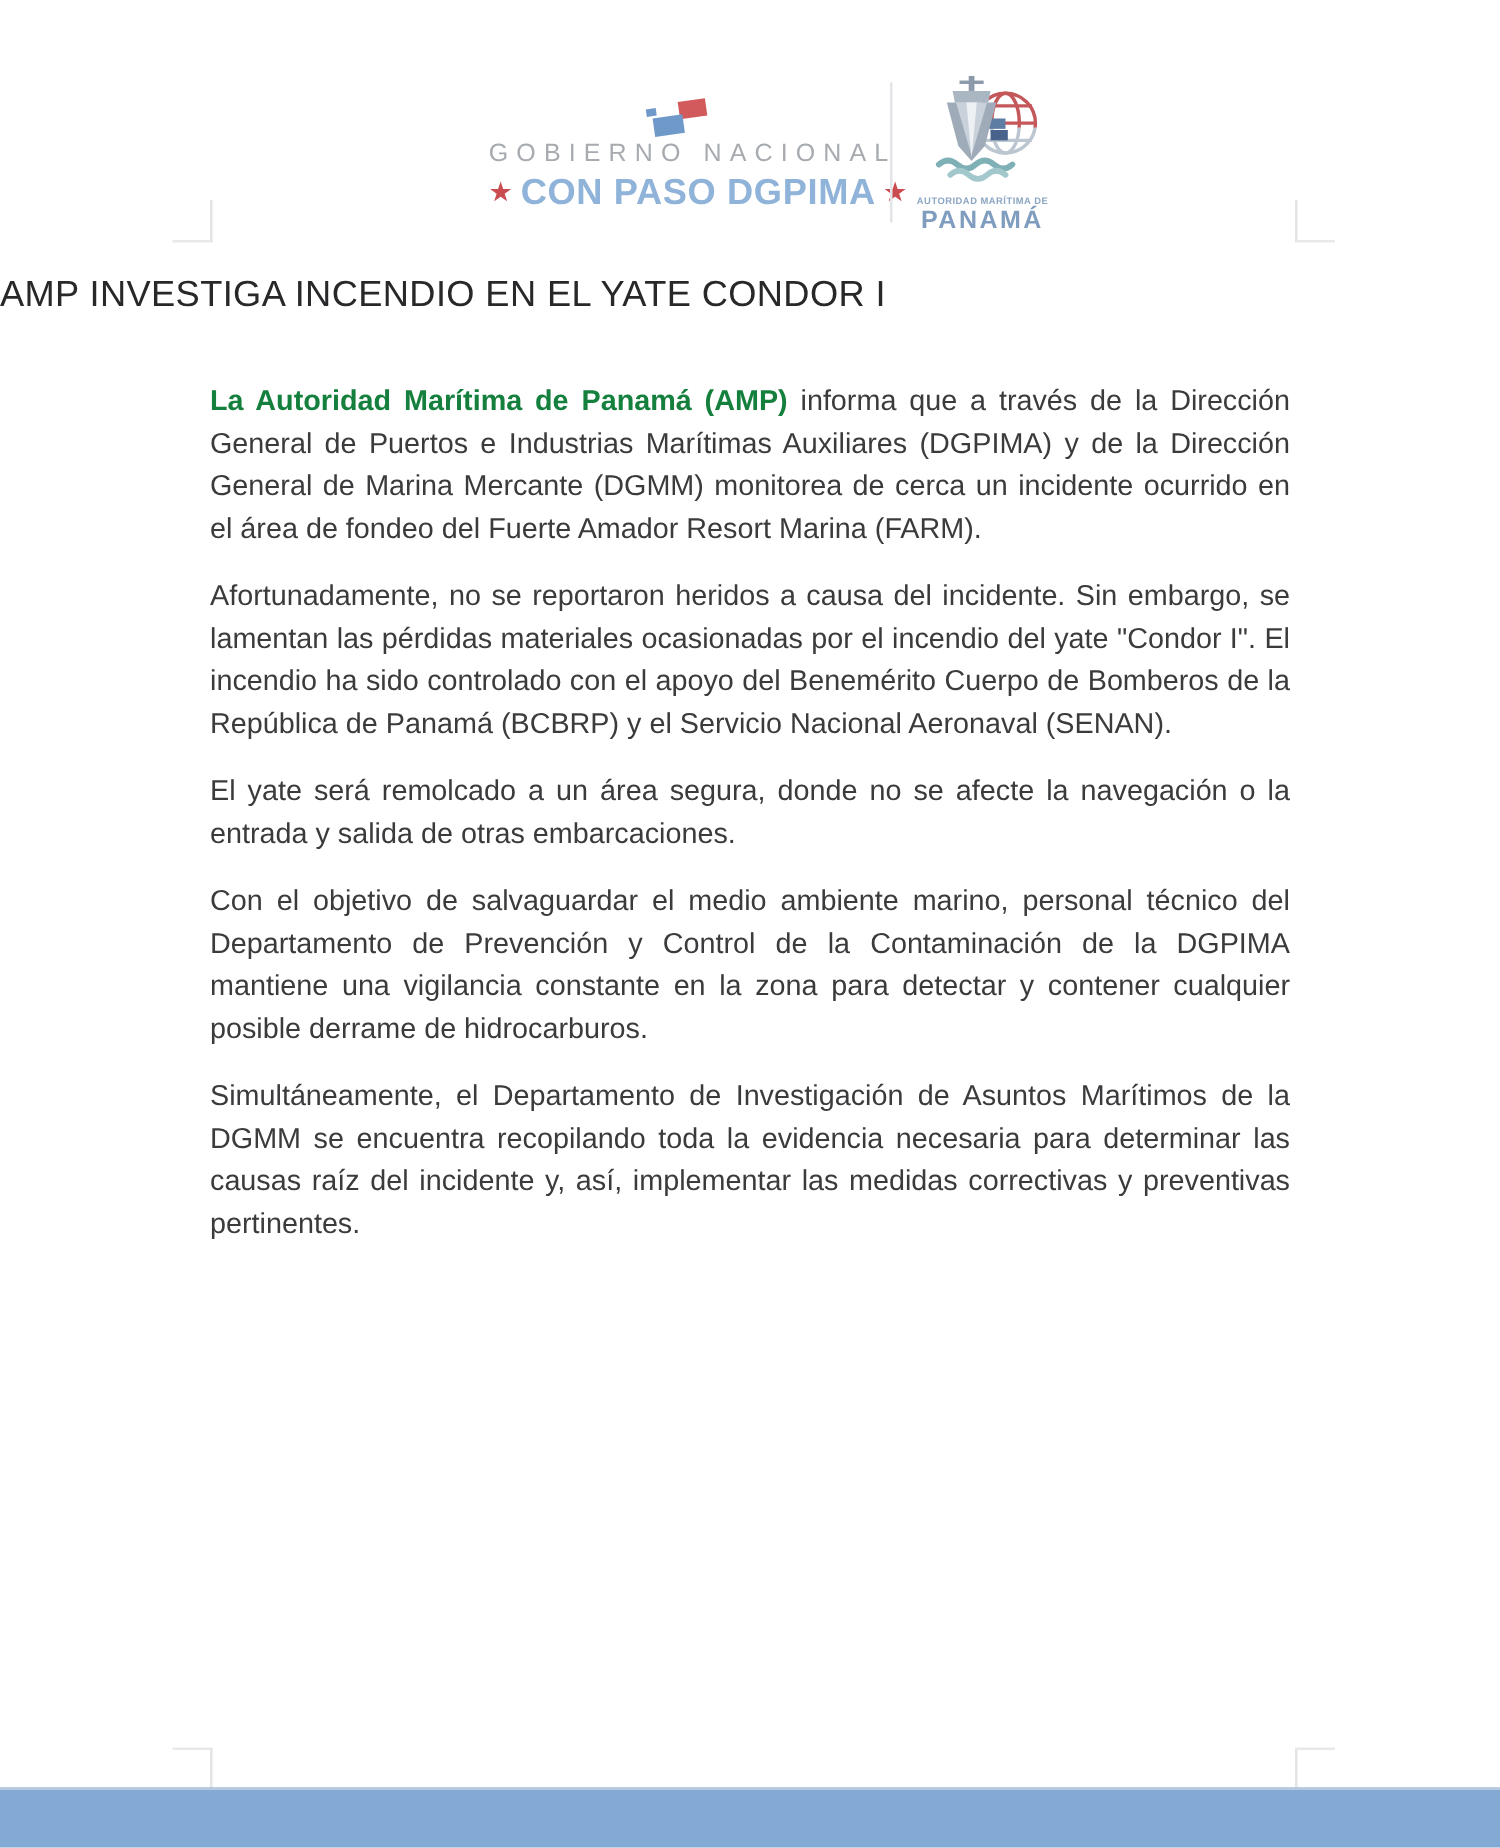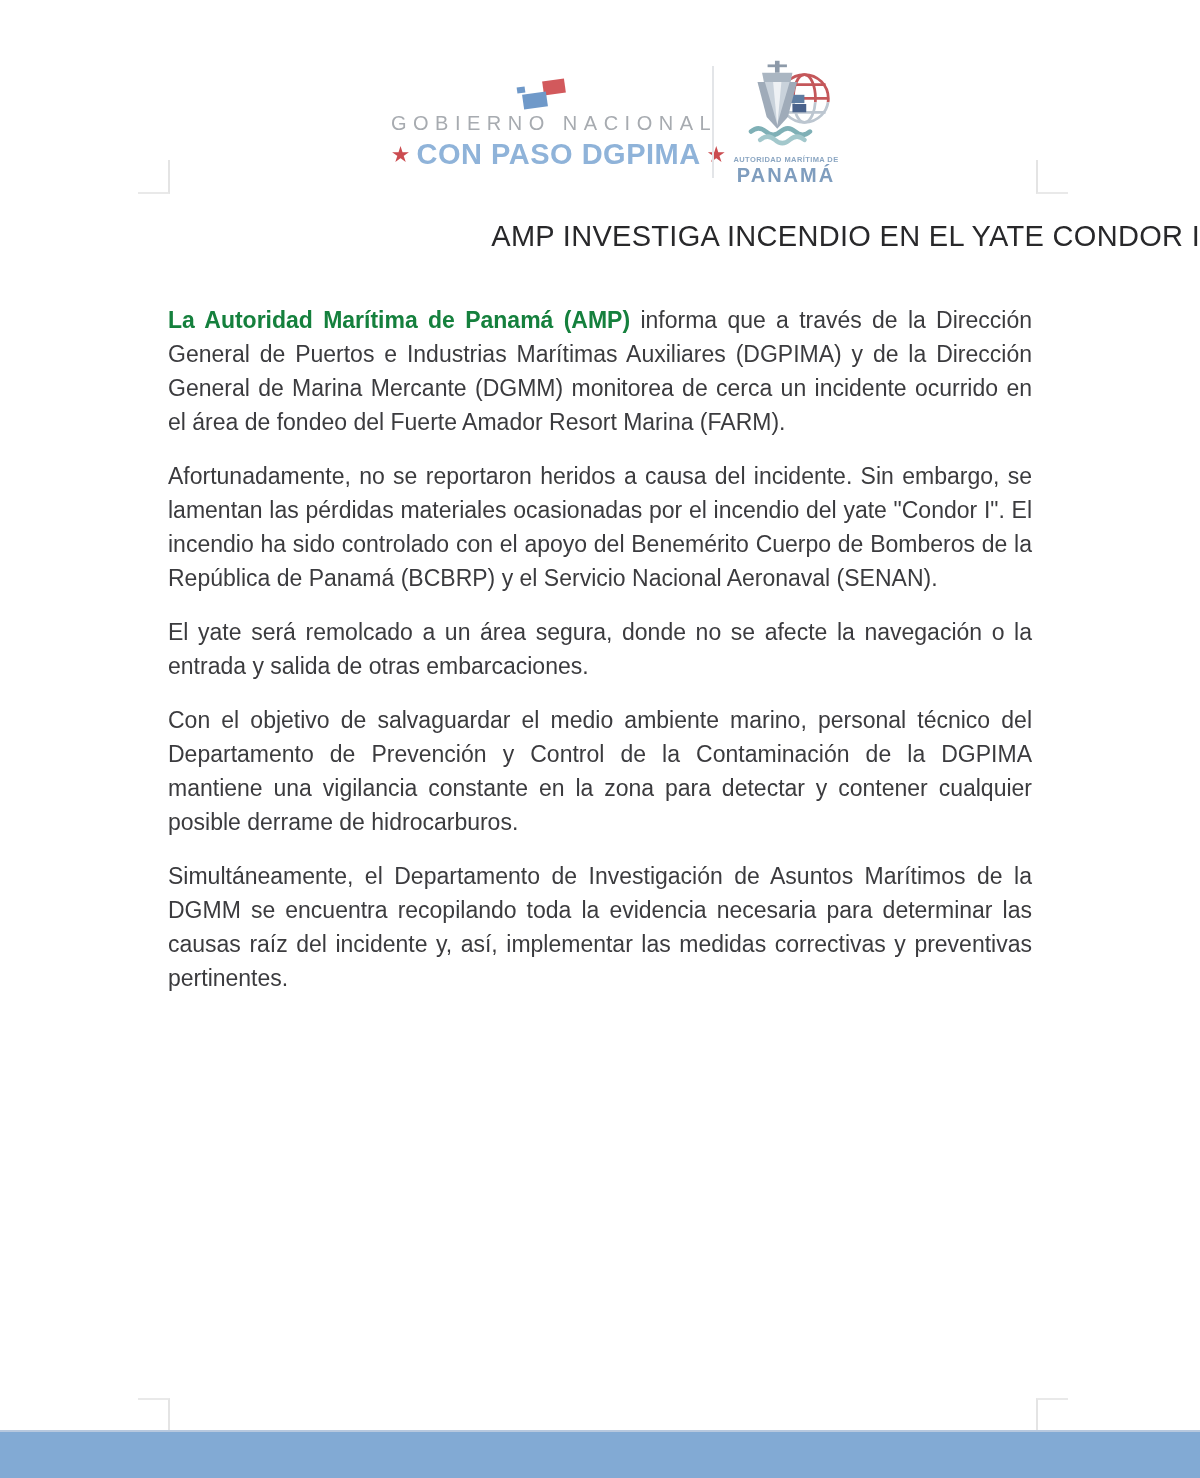--- a/index.html
+++ b/index.html
@@ -21,21 +21,21 @@
   .flag-mark .f-red{position:absolute;left:32px;top:0px;width:22px;height:14px;background:#d2595c;transform:rotate(-8deg);}
   .flag-mark .f-blue-lg{position:absolute;left:12px;top:13px;width:24px;height:15px;background:#6f99c9;transform:rotate(-8deg);}
   .gob-line{font-size:20px;letter-spacing:6.5px;color:#a7abb0;font-weight:400;white-space:nowrap;margin-left:6px;}
   .paso-line{margin-top:3px;font-size:29px;font-weight:700;letter-spacing:0.5px;color:#8fb3d9;white-space:nowrap;}
   .paso-line .star{color:#cb4c50;font-size:19px;vertical-align:3px;padding:0 7px;}
   .logo-divider{position:absolute;left:712px;top:66px;width:2px;height:112px;background:#e3e5e8;}
   .right-logo{position:absolute;left:731px;top:58px;width:110px;text-align:center;}
   .right-logo .amp-line1{font-size:7.5px;font-weight:700;color:#8ba6c2;letter-spacing:0.4px;margin-top:1px;white-space:nowrap;}
   .right-logo .amp-line2{font-size:20px;font-weight:700;color:#7f9dbe;letter-spacing:2px;margin-top:0px;}
   
-  .doc-title{position:absolute;top:220px;left:0;width:100%;text-align:right;
+  .doc-title{position:absolute;top:220px;left:0;width:100%;text-align:left;
     font-size:29px;font-weight:500;color:#28282a;letter-spacing:0.3px;}
   
   .article{position:absolute;top:303px;left:168px;width:864px;
     font-size:23px;line-height:34px;color:#3b3b3e;text-align:justify;}
   .article p{margin:0 0 20px 0;}
   .article strong{font-weight:700;color:#15803d;}
   
   .footer-bar{position:absolute;left:0;top:1430px;width:100%;height:48px;
     background:#82aad4;border-top:2px solid #b7c8de;}
 </style>

